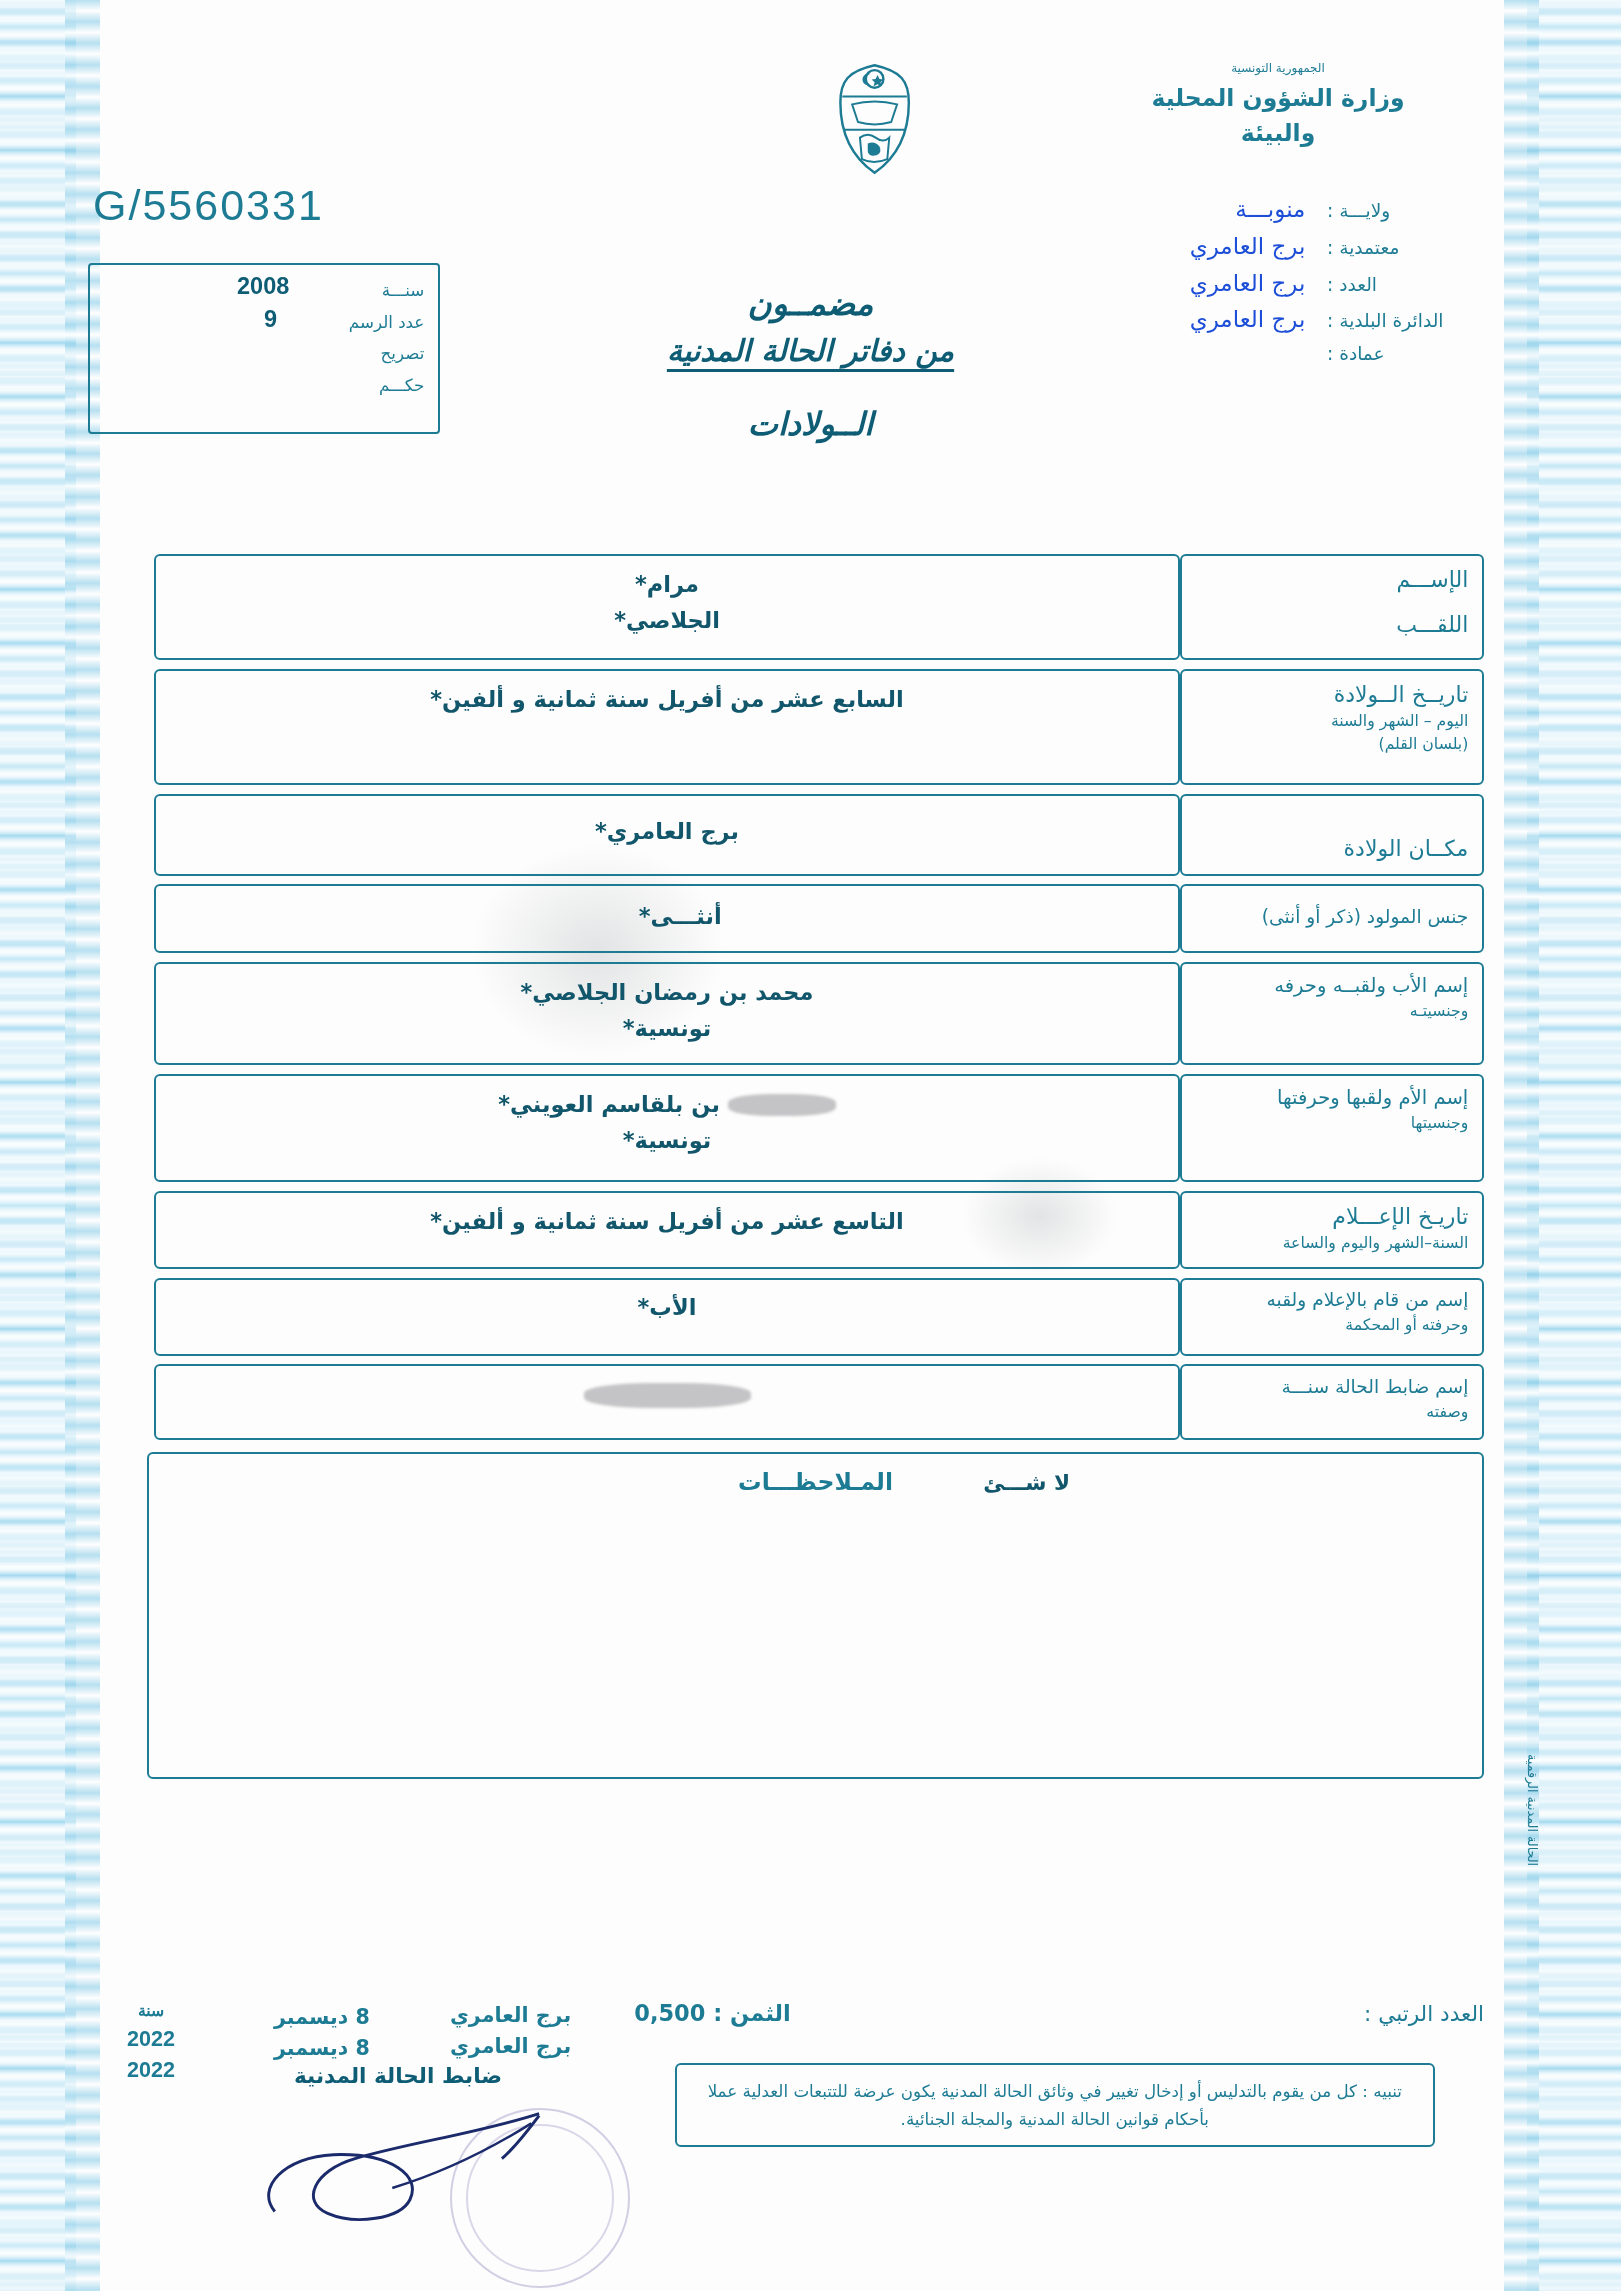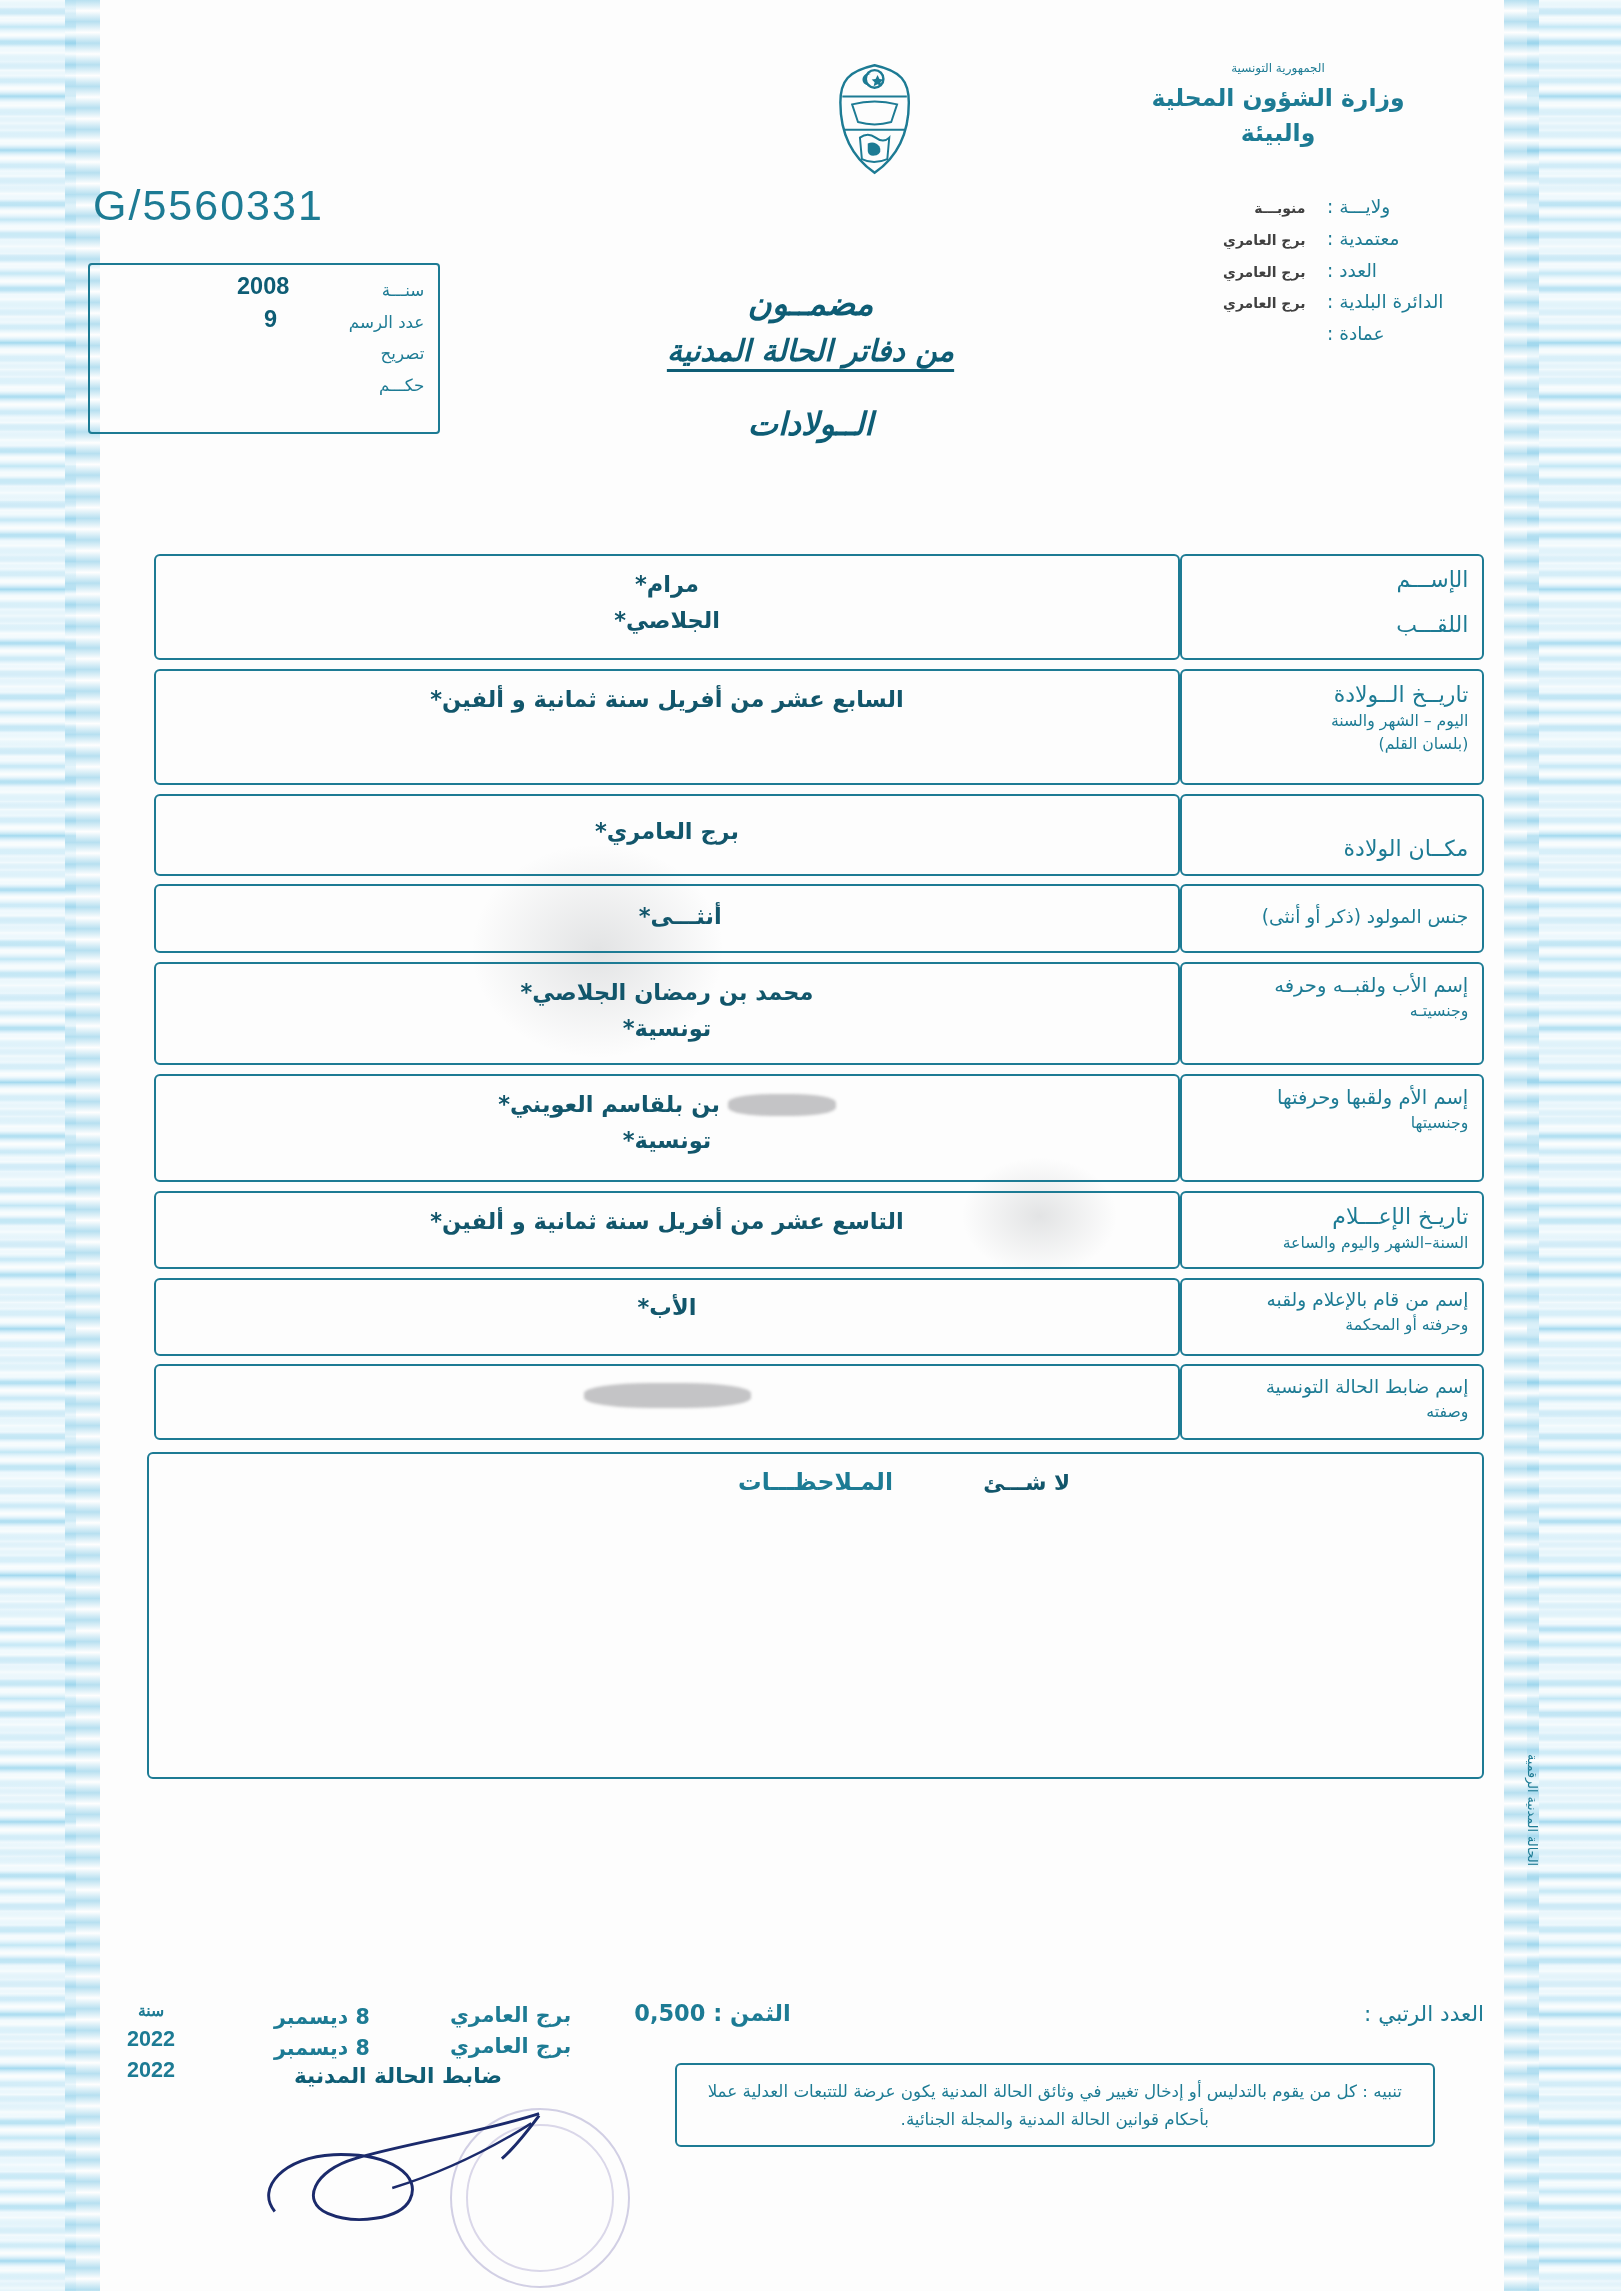--- a/index.html
+++ b/index.html
@@ -99,23 +99,23 @@
     margin-bottom: 10.8px;
   }
   .hdr-row .lab {
     width: 167px;
     text-align: left;
     color: #1d7b94;
     font-size: 18.6px;
   }
   .hdr-row .val {
     margin-right: 21.6px;
-    font-weight: bold;
-    color: #404040;
-    font-size: 14px;
+    font-weight: normal;
+    color: #1d4ed8;
+    font-size: 23px;
   }
 
   
   .emblem {
     position: absolute;
     top: 61px;
     left: 50%;
     transform: translateX(19.6px);
     width: 88px;
     height: 118px;
@@ -560,21 +560,21 @@
         <div class="main" style="font-size:18.6px;letter-spacing:0">إسم من قام بالإعلام ولقبه</div>
         <div class="sub">وحرفته أو المحكمة</div>
       </div>
       <div class="cell-value h8">
         <div class="hw">الأب*</div>
       </div>
     </div>
 
     <div class="row">
       <div class="cell-label h9">
-        <div class="main" style="font-size:18.6px;letter-spacing:0">إسم ضابط الحالة التونسية</div>
+        <div class="main" style="font-size:18.6px;letter-spacing:0">إسم ضابط الحالة سنـــة</div>
         <div class="sub">وصفته</div>
       </div>
       <div class="cell-value h9">
         <div class="hw">
           <span class="smudge" style="width:167px;height:25.5px;display:inline-block;vertical-align:middle"></span>
         </div>
       </div>
     </div>
 
     <div class="notes-box">

